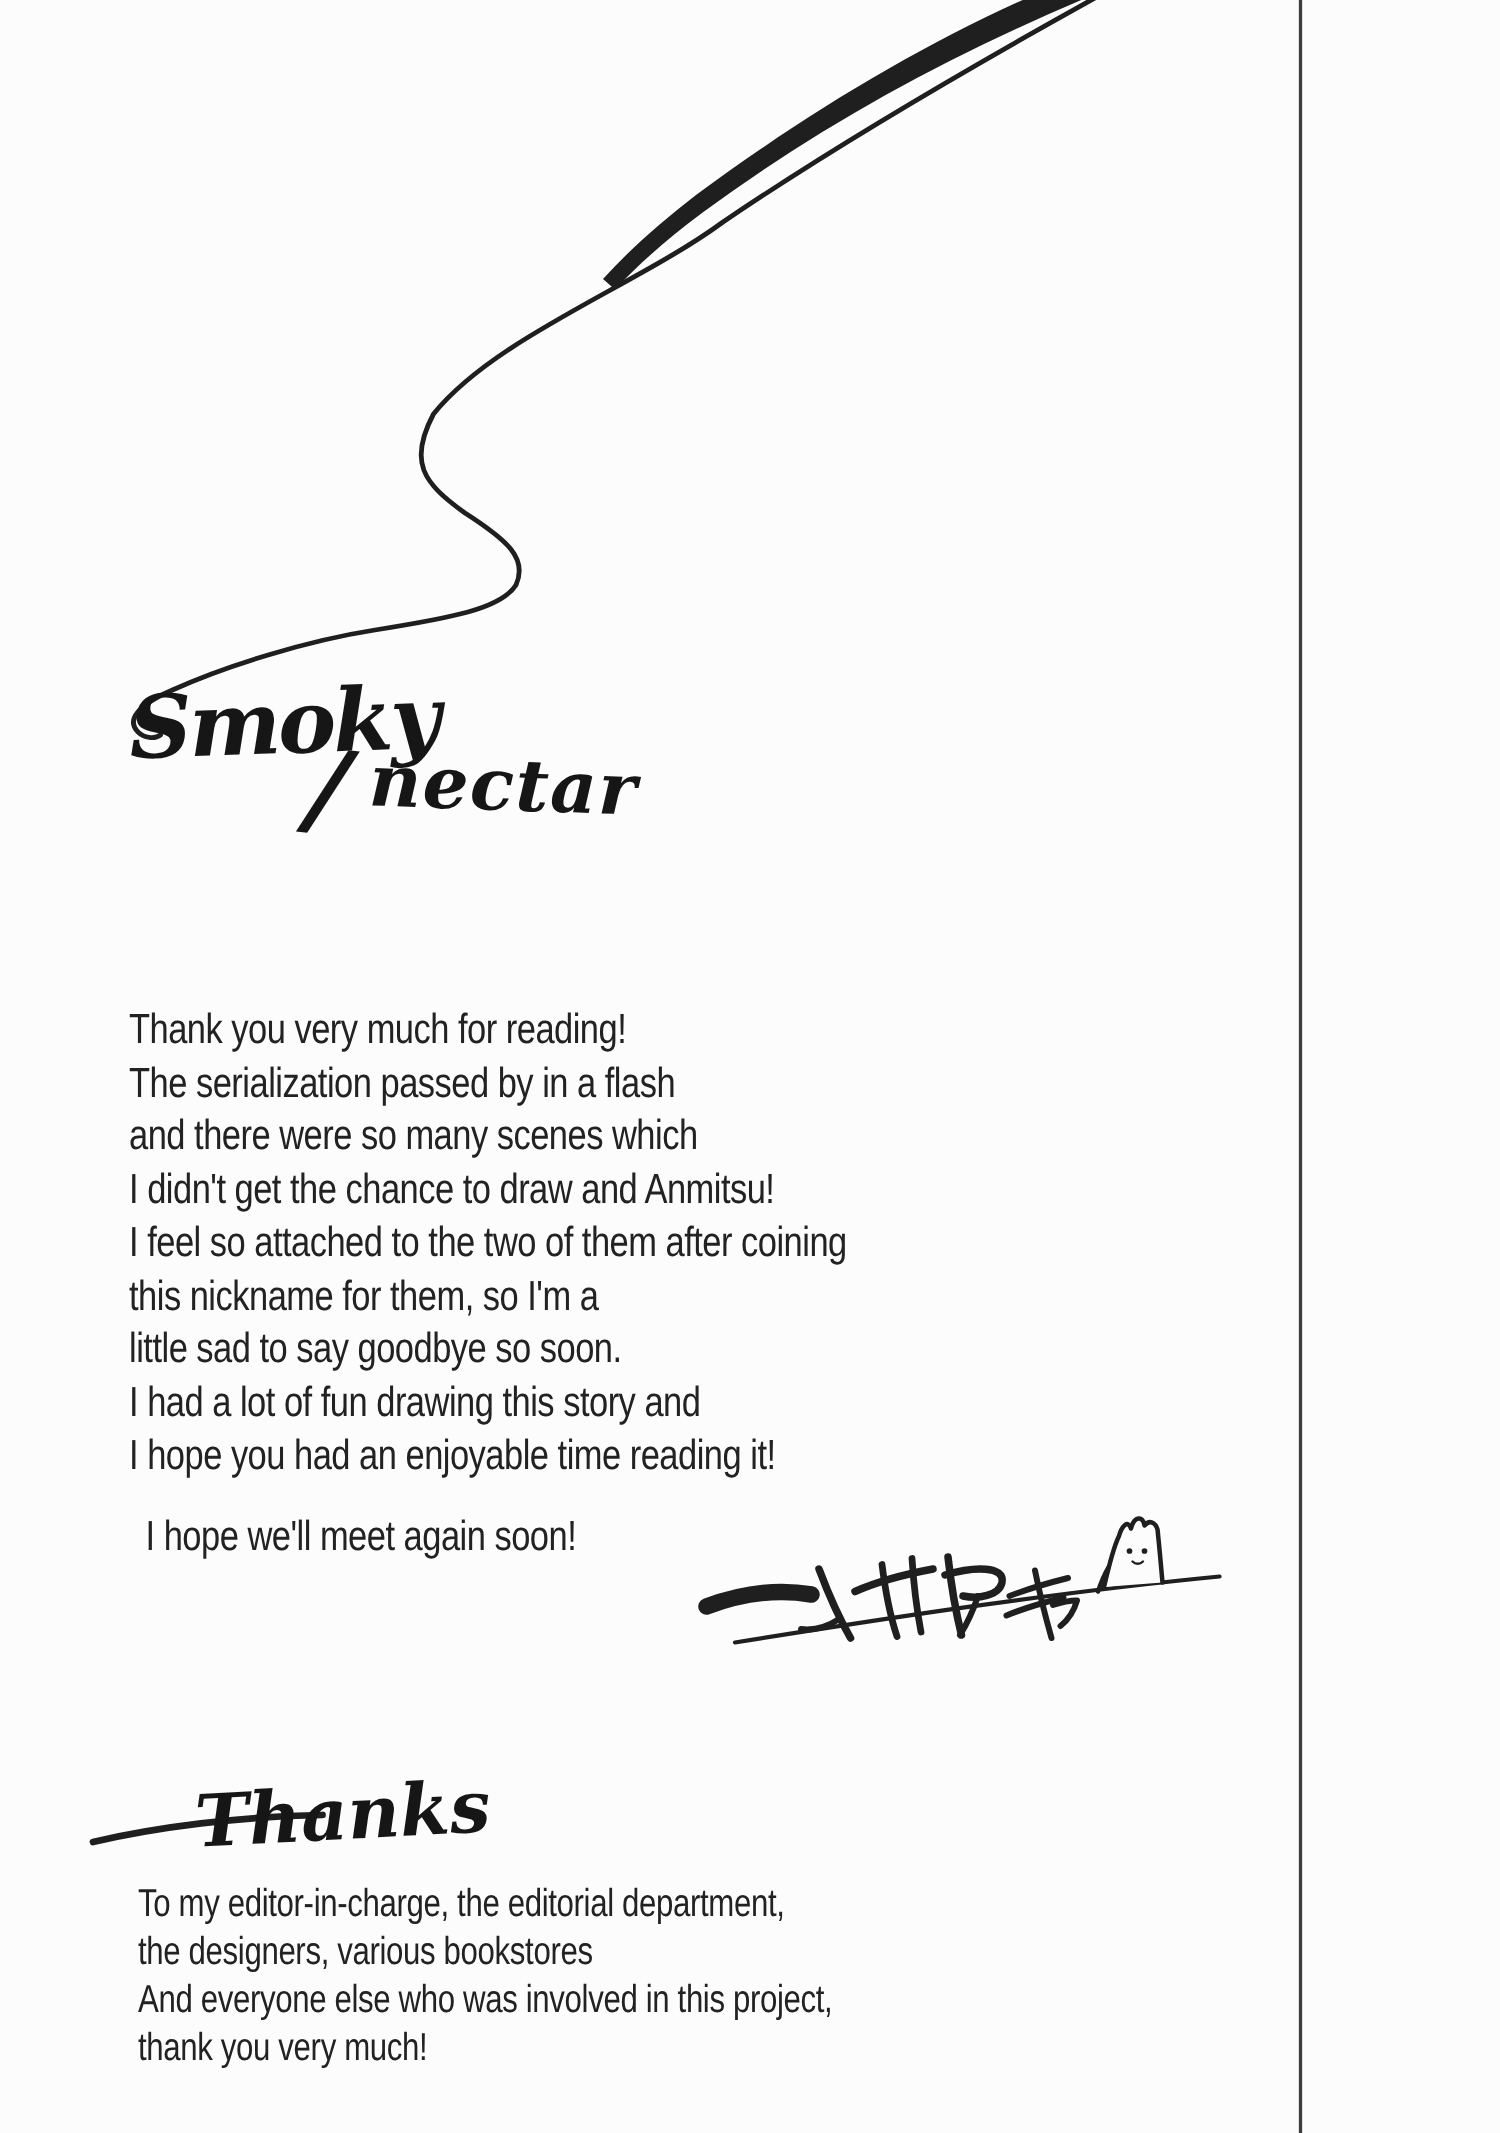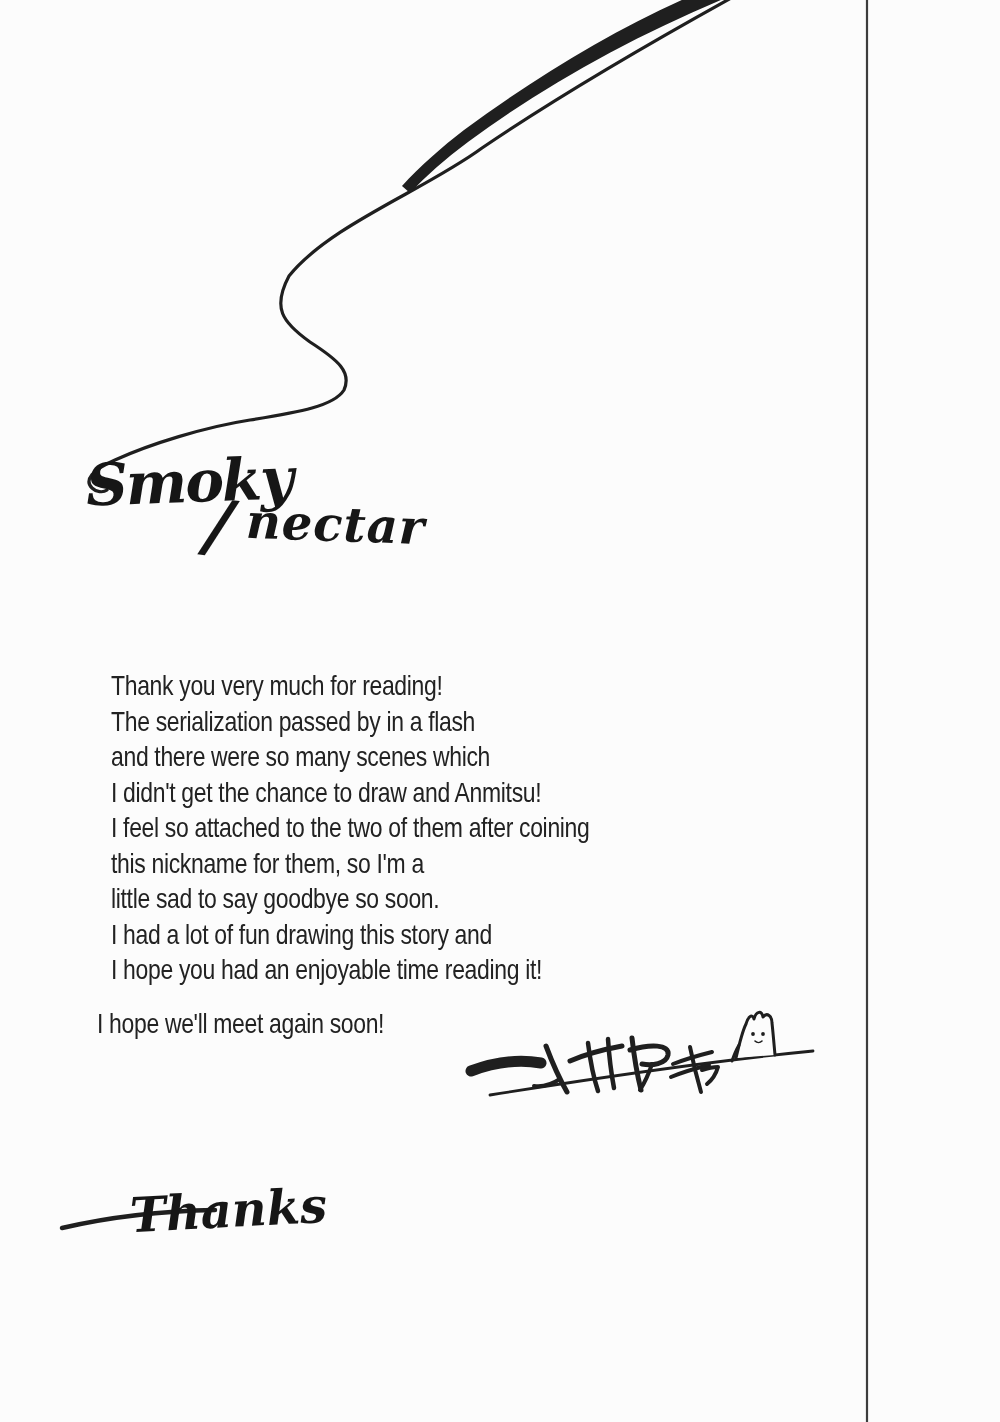--- a/index.html
+++ b/index.html
@@ -48,21 +48,21 @@
     transform:rotate(2deg);
   }
   
   .hand{
     font-family:"Liberation Sans", sans-serif;
     color:#222;
     white-space:nowrap;
   }
   .para{
     position:absolute;
-    left:111px; top:668px;
+    left:86px; top:668px;
   }
   .para .line{
     font-size:28px;
     line-height:35.5px;
     letter-spacing:-0.4px;
     transform:scaleX(0.82);
     transform-origin:left top;
   }
   .closing{
     position:absolute;
@@ -171,14 +171,20 @@
     <div class="hand line">this nickname for them, so I'm a</div>
     <div class="hand line">little sad to say goodbye so soon.</div>
     <div class="hand line">I had a lot of fun drawing this story and</div>
     <div class="hand line">I hope you had an enjoyable time reading it!</div>
   </div>
 
   <div class="hand closing">I hope we'll meet again soon!</div>
 
   <div class="thanks-heading">Thanks</div>
 
+  <div class="credits">
+    <div class="hand line">To my editor-in-charge, the editorial department,</div>
+    <div class="hand line">the designers, various bookstores</div>
+    <div class="hand line">And everyone else who was involved in this project,</div>
+    <div class="hand line">thank you very much!</div>
+  </div>
 
 </div>
 
 </body></html>

